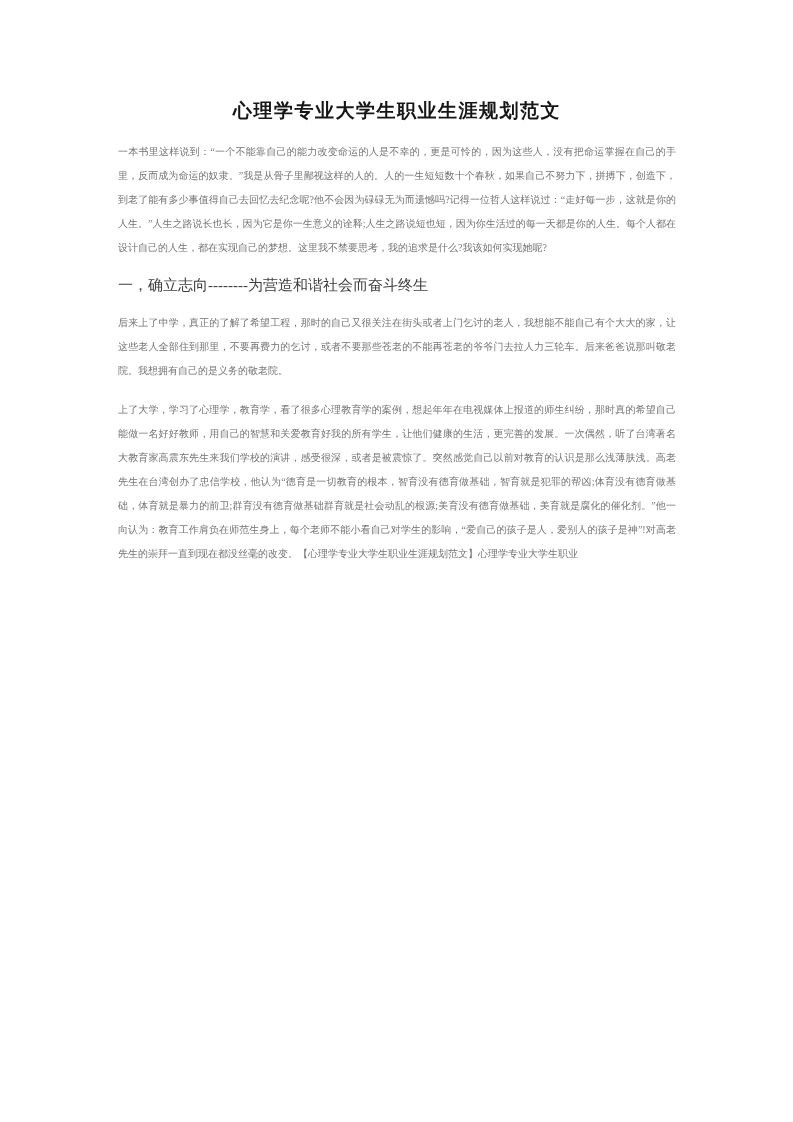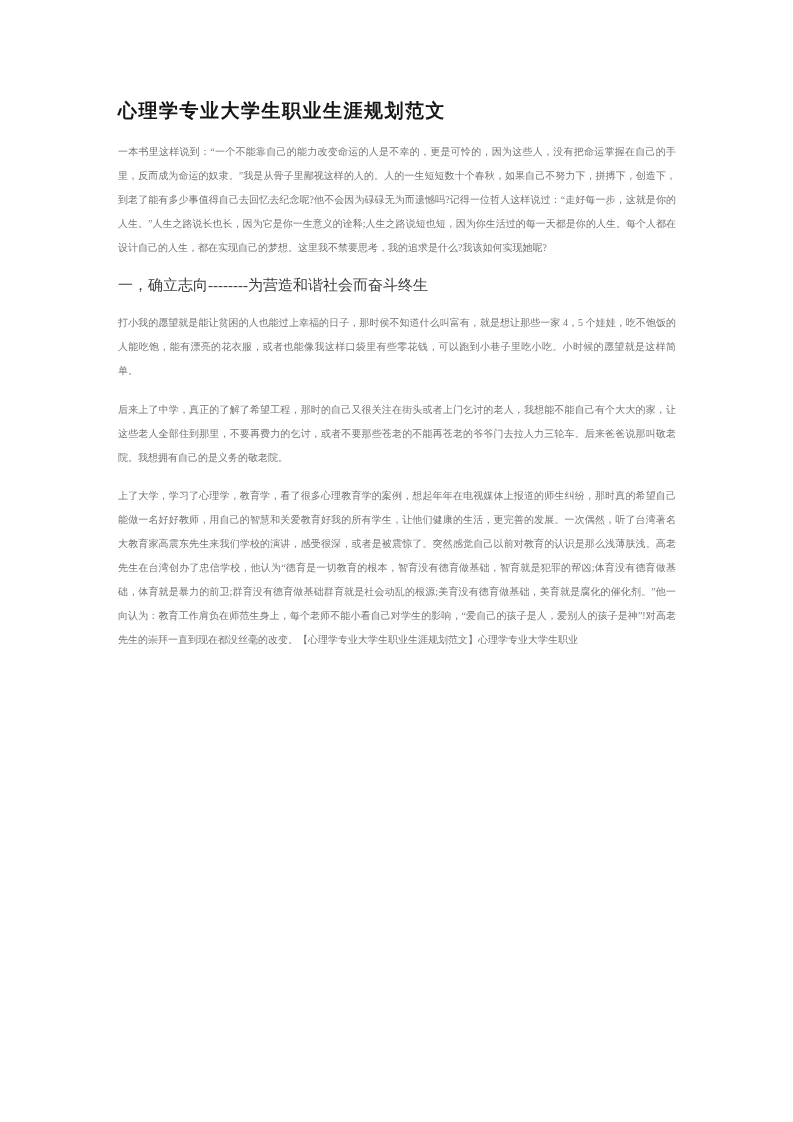--- a/index.html
+++ b/index.html
@@ -14,20 +14,21 @@
     background: #ffffff;
     box-sizing: border-box;
     padding: 98px 117px 0 118px;
     overflow: hidden;
     font-family: "Liberation Serif", "DejaVu Serif", serif;
   }
   .doc-title {
     font-size: 19px;
     font-weight: bold;
     line-height: 26px;
+    text-align: center;
     color: #161616;
     letter-spacing: 1.5px;
     margin: 0 0 16px 0;
   }
   .doc-para {
     font-size: 10px;
     line-height: 24px;
     text-align: justify;
     text-justify: inter-character;
     color: #737373;
@@ -42,16 +43,15 @@
     margin: 0 0 15px 0;
   }
 </style>
 </head>
 <body>
 
 <div class="page">
   <h1 class="doc-title">心理学专业大学生职业生涯规划范文</h1>
   <p class="doc-para">一本书里这样说到：“一个不能靠自己的能力改变命运的人是不幸的，更是可怜的，因为这些人，没有把命运掌握在自己的手里，反而成为命运的奴隶。”我是从骨子里鄙视这样的人的。人的一生短短数十个春秋，如果自己不努力下，拼搏下，创造下，到老了能有多少事值得自己去回忆去纪念呢?他不会因为碌碌无为而遗憾吗?记得一位哲人这样说过：“走好每一步，这就是你的人生。”人生之路说长也长，因为它是你一生意义的诠释;人生之路说短也短，因为你生活过的每一天都是你的人生。每个人都在设计自己的人生，都在实现自己的梦想。这里我不禁要思考，我的追求是什么?我该如何实现她呢?</p>
   <p class="doc-heading">一，确立志向--------为营造和谐社会而奋斗终生</p>
-  <p class="doc-para">打小我的愿望就是能让贫困的人也能过上幸福的日子，那时侯不知道什么叫富有，就是想让那些一家 4，5 个娃娃，吃不饱饭的人能吃饱，能有漂亮的花衣服，或者也能像我这样口袋里有些零花钱，可以跑到小巷子里吃小吃。小时候的愿望就是这样简单。</p>
   <p class="doc-para">后来上了中学，真正的了解了希望工程，那时的自己又很关注在街头或者上门乞讨的老人，我想能不能自己有个大大的家，让这些老人全部住到那里，不要再费力的乞讨，或者不要那些苍老的不能再苍老的爷爷门去拉人力三轮车。后来爸爸说那叫敬老院。我想拥有自己的是义务的敬老院。</p>
   <p class="doc-para">上了大学，学习了心理学，教育学，看了很多心理教育学的案例，想起年年在电视媒体上报道的师生纠纷，那时真的希望自己能做一名好好教师，用自己的智慧和关爱教育好我的所有学生，让他们健康的生活，更完善的发展。一次偶然，听了台湾著名大教育家高震东先生来我们学校的演讲，感受很深，或者是被震惊了。突然感觉自己以前对教育的认识是那么浅薄肤浅。高老先生在台湾创办了忠信学校，他认为“德育是一切教育的根本，智育没有德育做基础，智育就是犯罪的帮凶;体育没有德育做基础，体育就是暴力的前卫;群育没有德育做基础群育就是社会动乱的根源;美育没有德育做基础，美育就是腐化的催化剂。”他一向认为：教育工作肩负在师范生身上，每个老师不能小看自己对学生的影响，“爱自己的孩子是人，爱别人的孩子是神”!对高老先生的崇拜一直到现在都没丝毫的改变。【心理学专业大学生职业生涯规划范文】心理学专业大学生职业</p>
 </div>
 
 </body></html>

